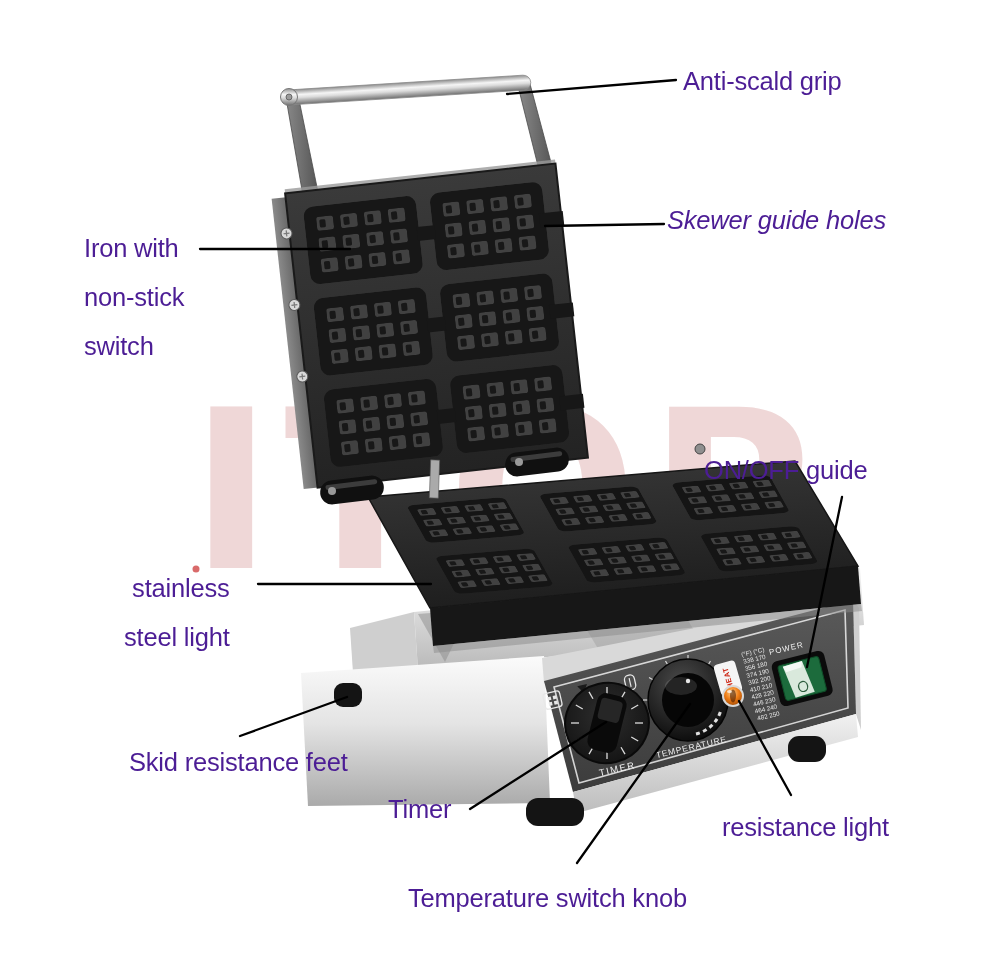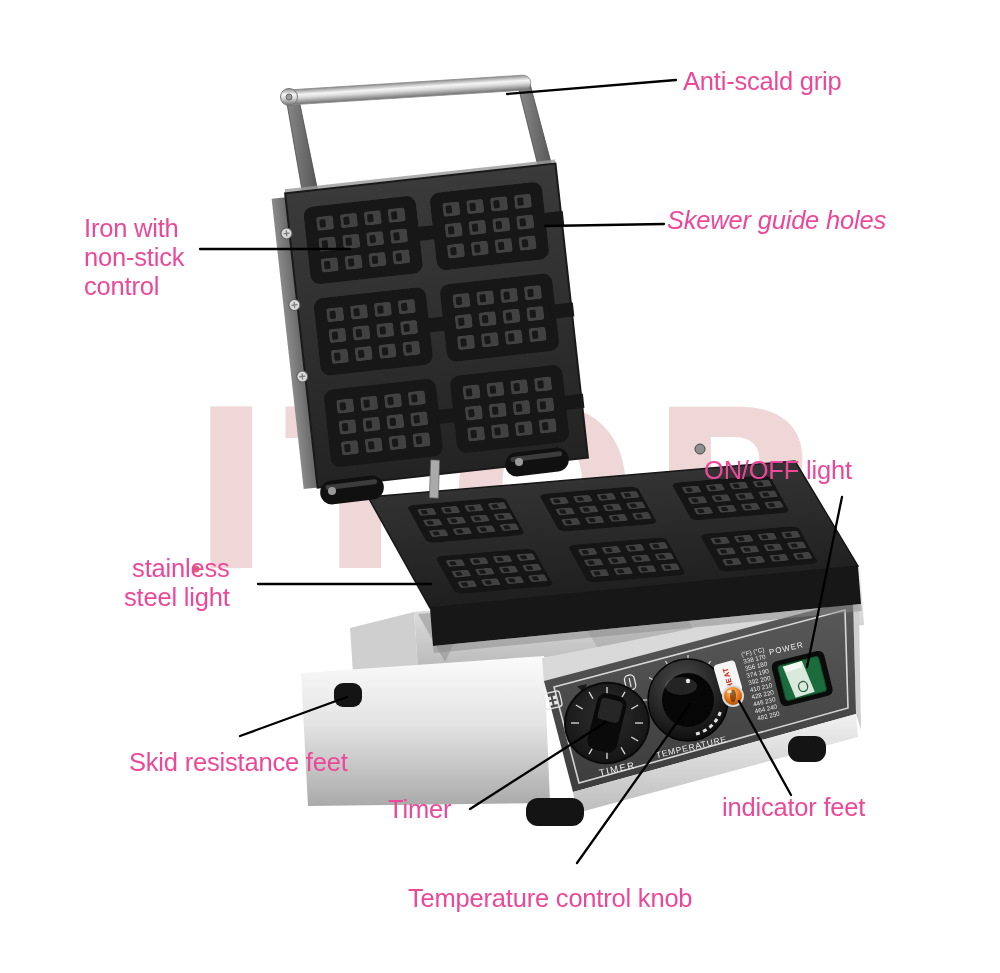--- a/index.html
+++ b/index.html
@@ -1,21 +1,21 @@
 <!DOCTYPE html>
 <html><head>
 <meta charset="utf-8">
 <style>
   html,body{margin:0;padding:0;background:#ffffff;}
   .stage{position:relative;width:1000px;height:973px;background:#fff;overflow:hidden;
          font-family:"Liberation Sans",sans-serif;}
   .stage svg{position:absolute;left:0;top:0;}
-  .lbl{position:absolute;font-size:25.5px;line-height:29px;color:#ec4899;
+  .lbl{position:absolute;font-size:25.5px;line-height:29px;color:#4c1d95;
        letter-spacing:-0.2px;white-space:nowrap;font-family:"Liberation Sans",sans-serif;}
-  .lbl span{display:block;}
+  .lbl span{display:block;margin-top:20px;}
 </style>
 </head>
 <body>
 
 <div class="stage">
 
 <svg width="1000" height="973" viewBox="0 0 1000 973">
   <defs>
     <linearGradient id="gChrome" x1="0" y1="0" x2="0" y2="1">
       <stop offset="0" stop-color="#8f8f8f"></stop>
@@ -290,27 +290,27 @@
     <line x1="577" y1="863" x2="690" y2="704"></line>
     <line x1="739" y1="701" x2="791" y2="795"></line>
   </g>
 </svg>
 
 <div class="lbl" style="left:683px;top:67px;">Anti-scald grip</div>
 <div class="lbl" style="left:667px;top:206px;font-style:italic;">Skewer guide holes</div>
 <div class="lbl" style="left:84px;top:214px;">
   <span>Iron with</span>
   <span>non-stick</span>
-  <span>control</span>
+  <span>switch</span>
 </div>
-<div class="lbl" style="left:704px;top:456px;">ON/OFF light</div>
+<div class="lbl" style="left:704px;top:456px;">ON/OFF guide</div>
 <div class="lbl" style="left:124px;top:554px;text-align:right;">
   <span>stainless</span>
   <span>steel light</span>
 </div>
 <div class="lbl" style="left:129px;top:748px;">Skid resistance feet</div>
 <div class="lbl" style="left:388px;top:795px;">Timer</div>
 <div class="lbl" style="left:722px;top:793px;">
-  <span>indicator feet</span>
+  <span>resistance light</span>
 </div>
-<div class="lbl" style="left:408px;top:884px;">Temperature control knob</div>
+<div class="lbl" style="left:408px;top:884px;">Temperature switch knob</div>
 
 </div>
 
 </body></html>

